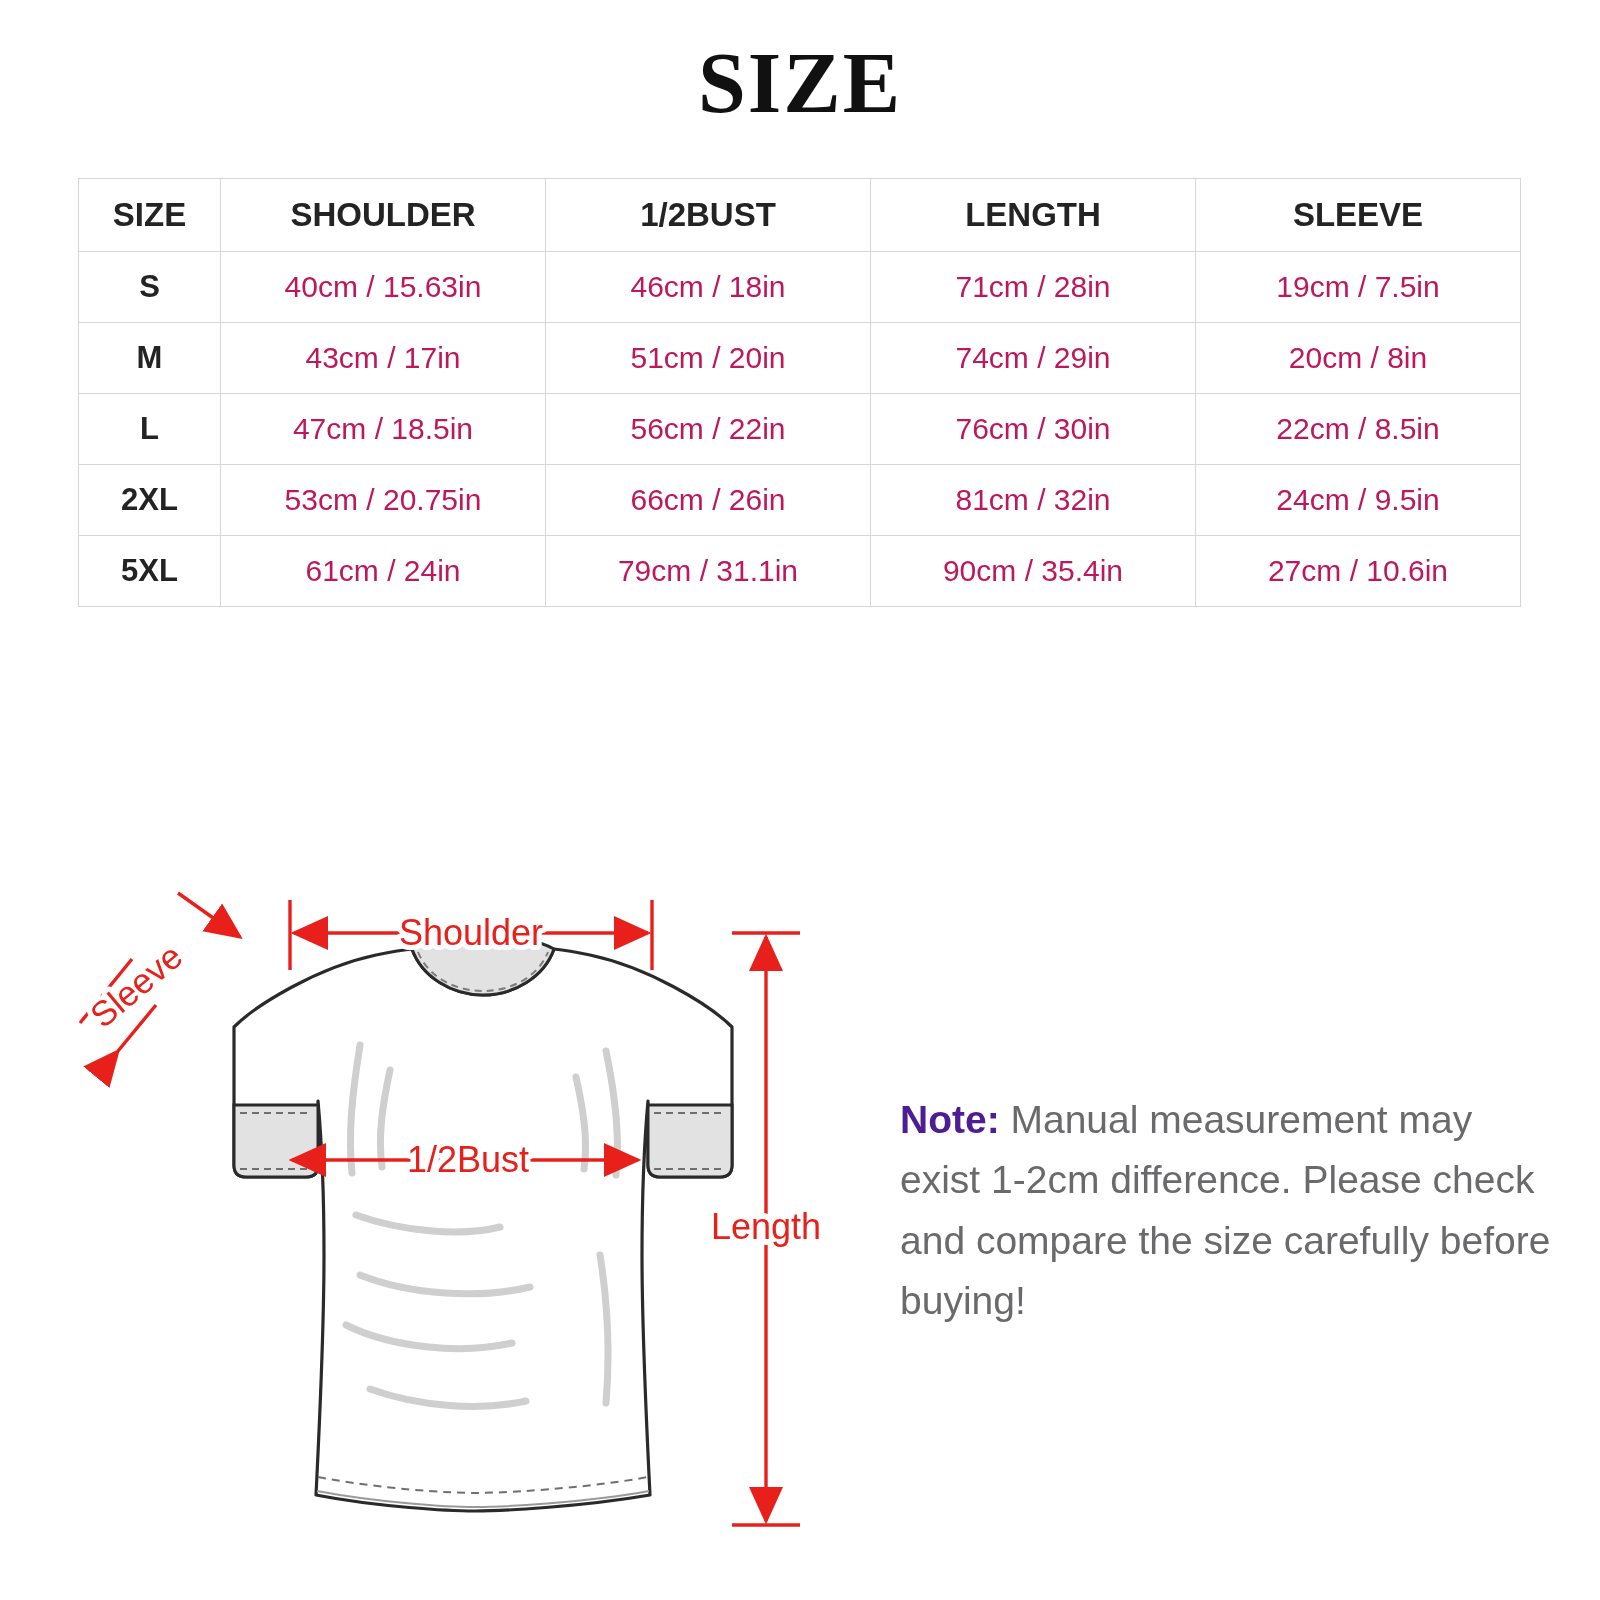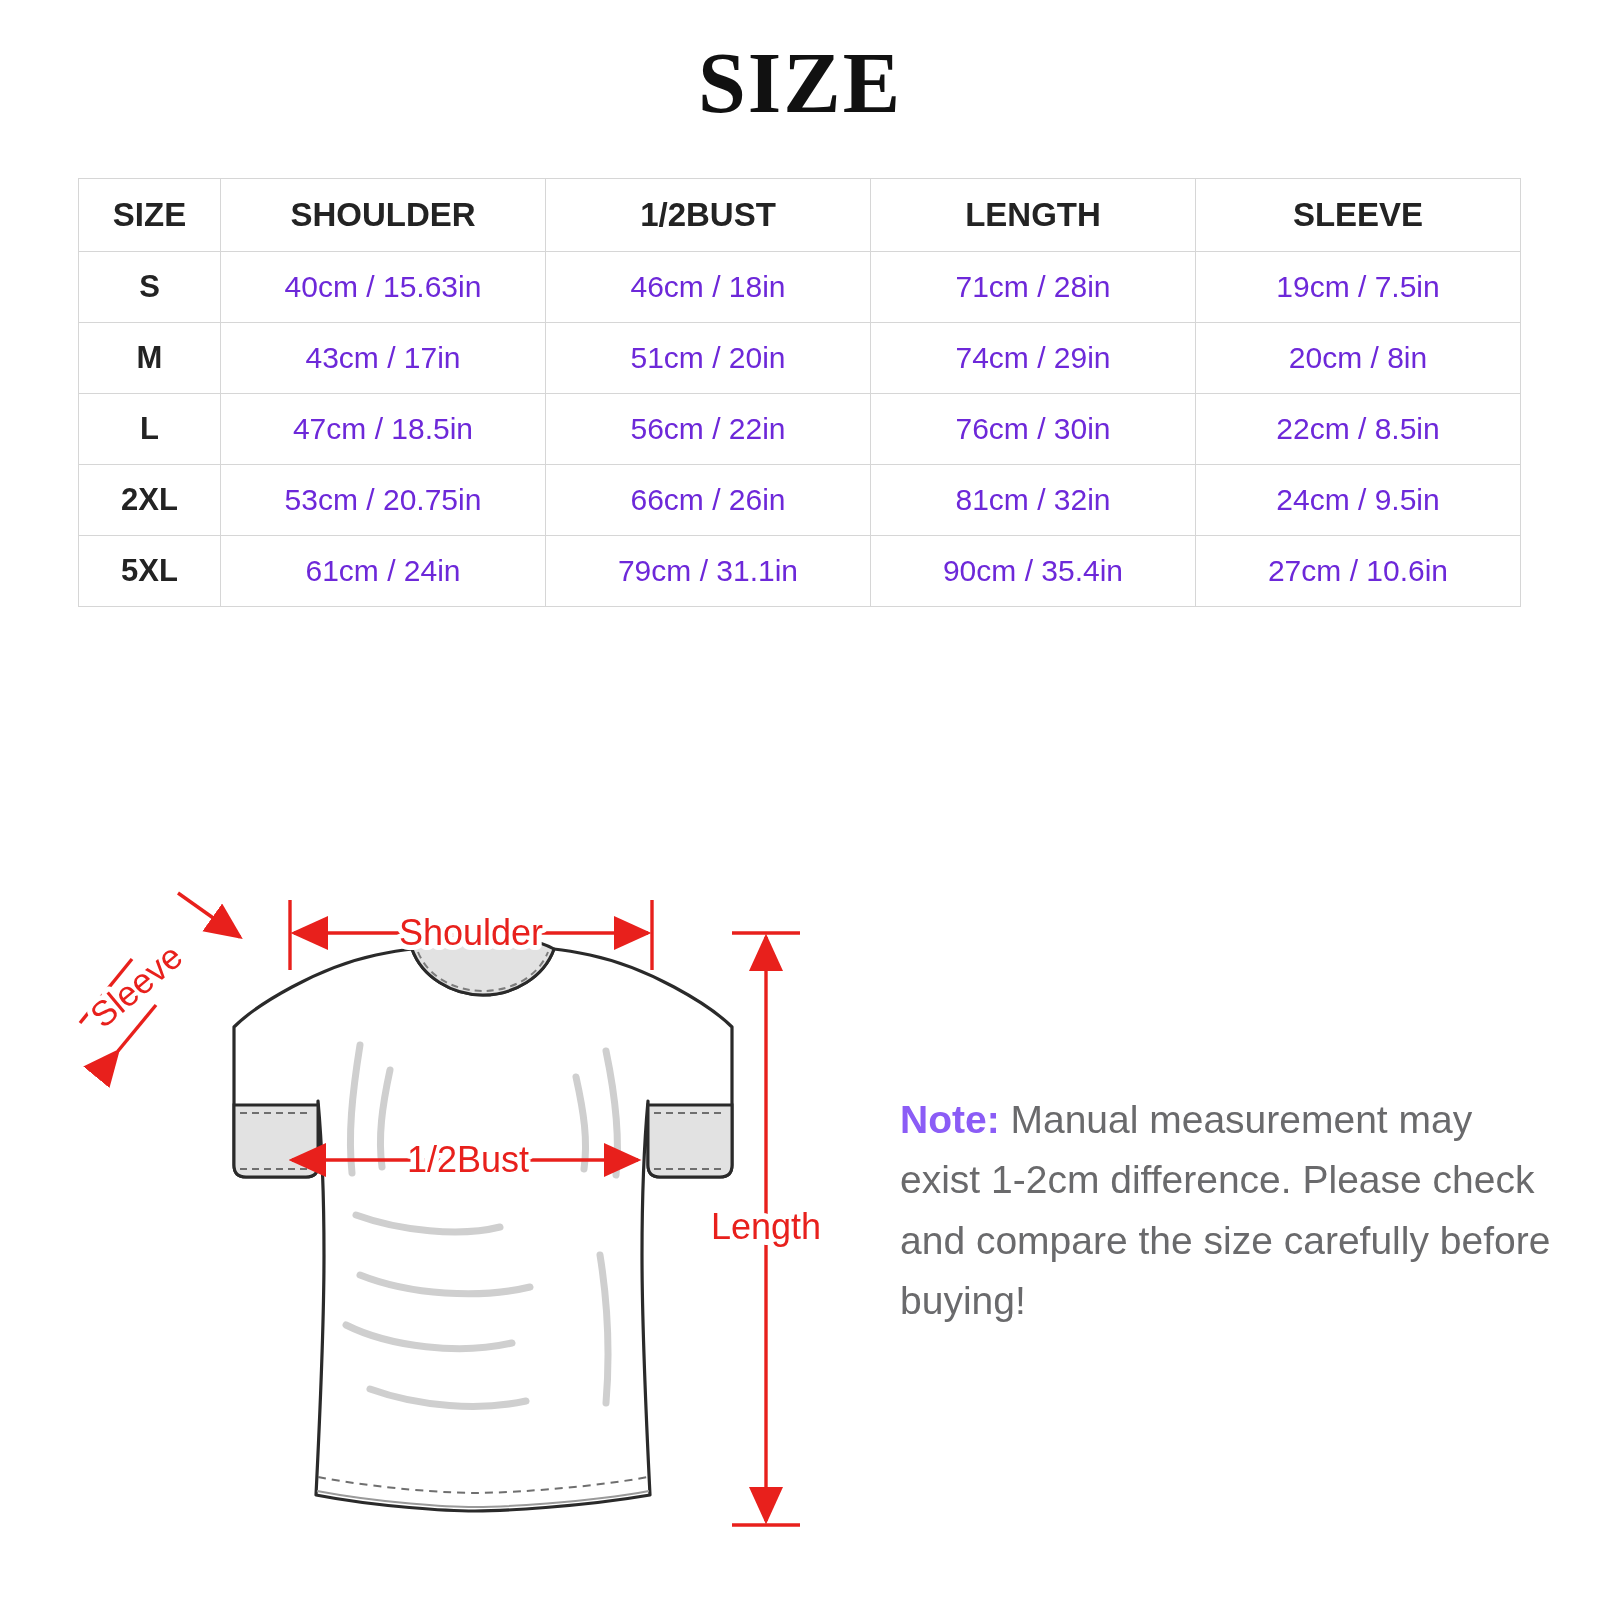--- a/index.html
+++ b/index.html
@@ -54,21 +54,21 @@
     height: 72px;
   }
   #size-table tbody td.size-col {
     font-size: 31px;
     font-weight: bold;
     color: #232323;
   }
   #size-table tbody td.val {
     font-size: 30px;
     font-weight: normal;
-    color: #6d28d9;
+    color: #be185d;
   }
   col.c-size  { width: 142px; }
   col.c-sh    { width: 325px; }
   col.c-bust  { width: 325px; }
   col.c-len   { width: 325px; }
   col.c-slv   { width: 325px; }
 
   
   #illustration {
     position: absolute;
@@ -84,21 +84,21 @@
     position: absolute;
     top: 1090px;
     left: 900px;
     width: 660px;
     font-size: 39px;
     line-height: 1.55;
     color: #6a6a6c;
   }
   #note .note-label {
     font-weight: bold;
-    color: #8b5cf6;
+    color: #4c1d95;
     margin-top: 16px;
   }
 </style>
 </head>
 <body>
 
 <div id="title">SIZE</div>
 
 <table id="size-table">
   <colgroup>

